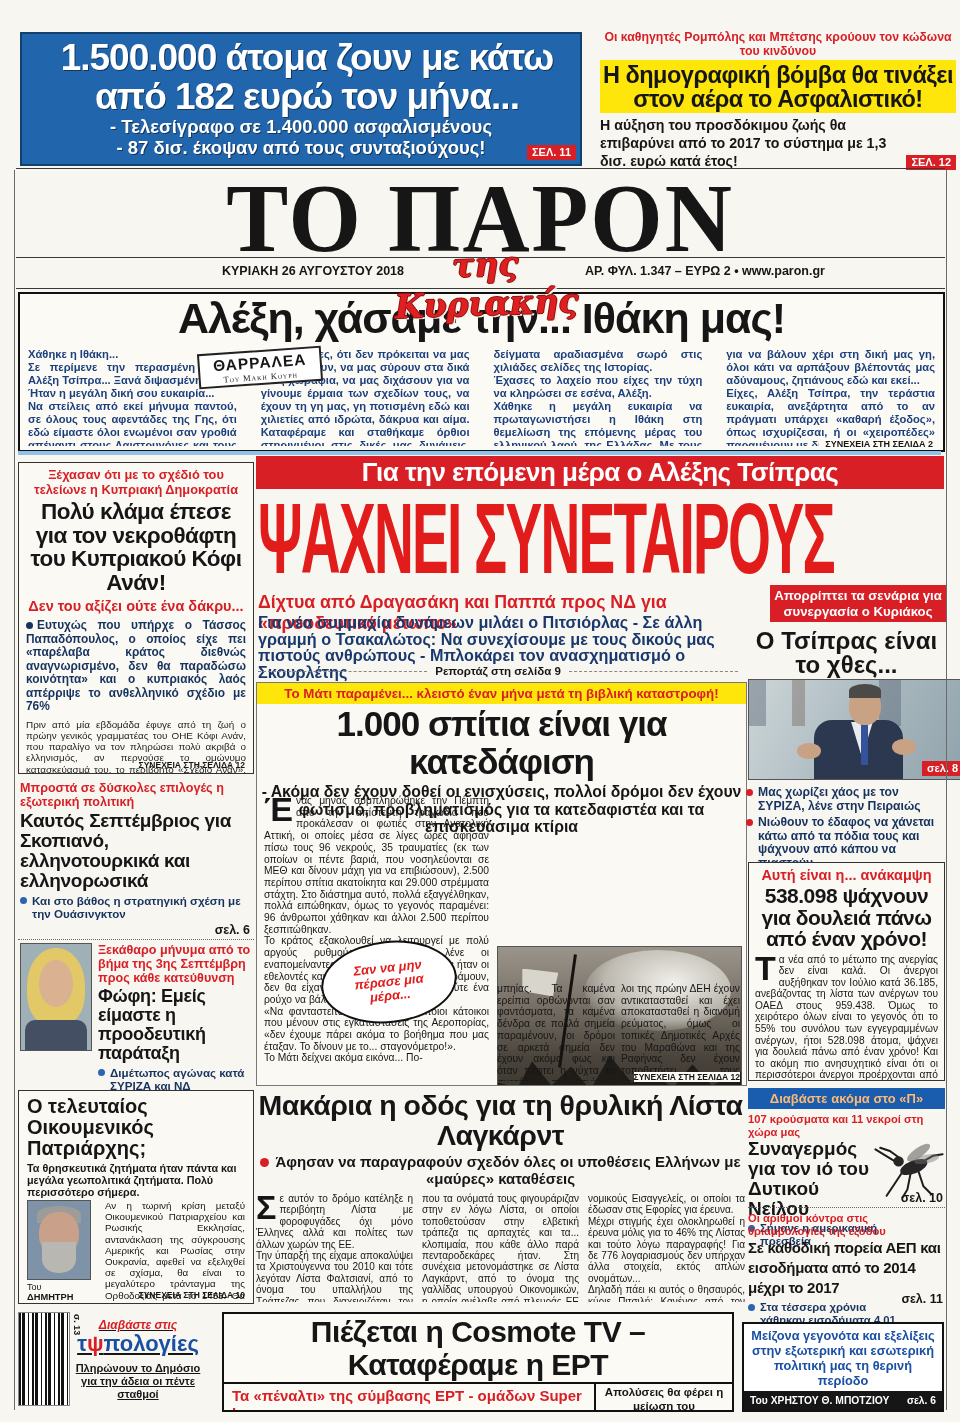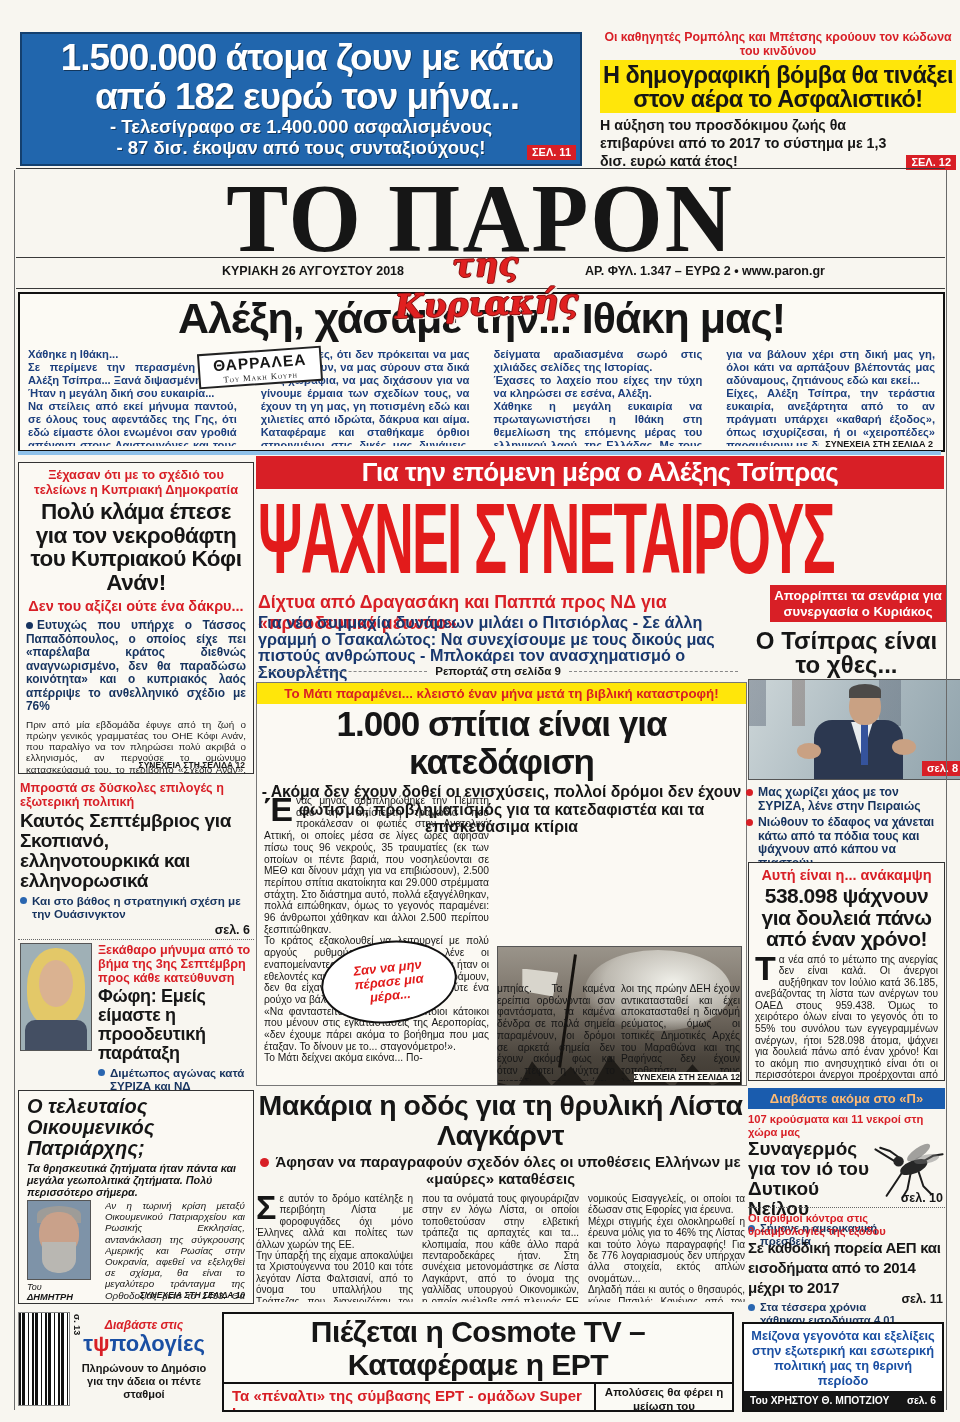--- a/index.html
+++ b/index.html
@@ -62,21 +62,21 @@
   .litem{padding:3px 2px 5px;position:relative;}
   .litem+.litem{border-top:1px dotted #666;}
   .li-k{color:#d81f26;font-size:12.6px;line-height:14px;font-weight:800;}
   .li-h{font-size:19px;line-height:20px;font-weight:900;letter-spacing:-0.3px;margin-top:2px;}
   .li-b{font-size:11.6px;line-height:13px;font-weight:700;color:#16335f;margin-top:3px;padding-left:12px;position:relative;}
   .li-b::before{content:"";position:absolute;left:0;top:3px;width:7px;height:7px;border-radius:50%;background:#2a66b0;}
   .li-b.reddot::before{background:#d81f26;}
   .li-page{position:absolute;right:4px;bottom:2px;font-size:12.5px;font-weight:800;}
   .fofi-row{display:flex;gap:6px;}
   .fofi-right{flex:1;position:relative;padding-bottom:16px;}
-  .patri{top:1090px;height:214px;padding:5px 8px;overflow:hidden;font-style:italic;}
+  .patri{top:1090px;height:214px;padding:5px 8px;overflow:hidden;}
   .patri-h{font-size:20px;line-height:21px;font-weight:900;}
   .patri-lead{margin-top:3px;font-size:10.8px;line-height:12px;font-weight:800;}
   .patri-float{float:left;width:72px;margin:2px 6px 0 0;}
   .patri-body{margin-top:2px;font-size:9.8px;line-height:11.2px;text-align:justify;max-height:148px;overflow:hidden;}
   .pa-of{font-size:9px;margin-top:2px;}
   .pa-name{font-size:9.3px;font-weight:800;line-height:10px;}
 
   
   .banner{left:256px;top:456px;width:688px;height:33px;background:#d81f26;color:#fff;text-align:center;
           font-size:26px;line-height:33px;font-weight:800;letter-spacing:-0.5px;overflow:hidden;}
@@ -139,21 +139,21 @@
   .lag-h{font-size:28.5px;line-height:30px;font-weight:900;text-align:center;letter-spacing:-0.5px;}
   .lag-b{margin-top:3px;text-align:center;font-size:15px;font-weight:800;}
   .lag-b::before{content:"";display:inline-block;width:9px;height:9px;border-radius:50%;background:#d81f26;margin-right:6px;}
   .lag-cols{display:flex;gap:9px;margin-top:6px;}
   .lag-col{flex:1;font-size:10px;line-height:11.4px;text-align:justify;white-space:pre-line;height:150px;overflow:hidden;}
 
   
   .barcode{left:18px;top:1312px;width:50px;height:92px;border:1px solid #888;
            background:repeating-linear-gradient(90deg,#111 0 2px,#fff 2px 3px,#111 3px 6px,#fff 6px 9px,#111 9px 10px,#fff 10px 13px);}
   .bc-label{left:72px;top:1314px;font-size:9px;font-weight:800;writing-mode:vertical-rl;}
-  .typo{left:76px;top:1318px;width:136px;text-align:center;}
+  .typo{left:70px;top:1318px;width:136px;text-align:center;text-decoration:underline;}
   .typo-k{color:#d81f26;font-size:12px;font-weight:800;font-style:italic;}
   .typo-logo{font-size:22px;font-weight:800;color:#1a4fa3;line-height:24px;}
   .typo-logo .fork{color:#d81f26;}
   .typo-s{margin-top:6px;font-size:11px;line-height:13px;font-weight:700;}
   .cosmote{left:222px;top:1312px;width:512px;height:100px;border:2px solid #111;background:#fbfaf5;box-sizing:border-box;overflow:hidden;}
   .cos-h{font-size:30px;line-height:33px;font-weight:900;text-align:center;letter-spacing:-0.5px;
          border-bottom:2px solid #111;padding:1px 0;}
   .cos-row{display:flex;height:58px;}
   .cos-left{flex:1;padding:2px 8px;}
   .cos-red{color:#d81f26;font-size:15px;font-weight:800;margin-top:1px;}

